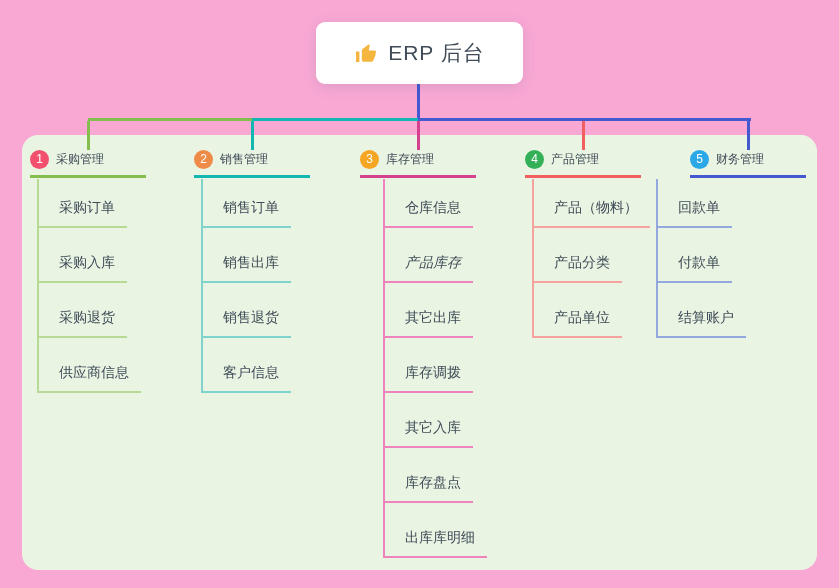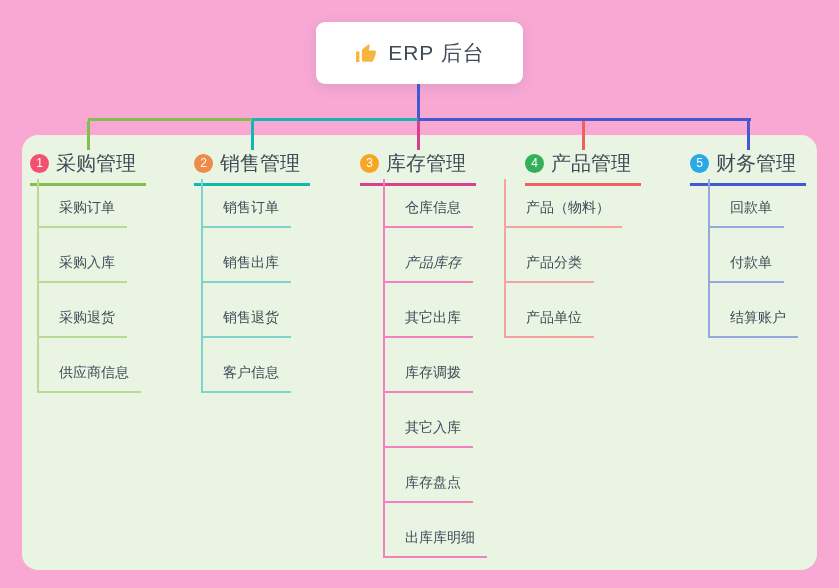--- a/index.html
+++ b/index.html
@@ -6,21 +6,21 @@
   body{font-family:"Liberation Sans","DejaVu Sans",sans-serif;}
   #stage{position:relative;width:839px;height:588px;background:#f9a8d4;overflow:hidden;}
   #panel{position:absolute;left:22px;top:135px;width:795px;height:435px;border-radius:16px;background:#e9f4e3;}
   #root-node{position:absolute;left:316px;top:22px;width:207px;height:62px;background:#ffffff;border-radius:9px;
     box-shadow:0 3px 14px rgba(60,80,110,0.14);display:flex;align-items:center;justify-content:center;gap:10px;z-index:5;}
   #root-node .root-title{font-size:21px;color:#3f4b57;font-weight:500;letter-spacing:1px;}
   .line{position:absolute;z-index:2;}
   .branch-header{position:absolute;top:150px;width:116px;display:flex;align-items:center;gap:7px;
     padding-bottom:6px;border-bottom:3px solid #000;z-index:3;}
   .badge{width:19px;height:19px;border-radius:50%;color:#fff;font-size:12px;line-height:19px;text-align:center;flex:0 0 auto;}
-  .branch-label{font-size:20px;color:#3f4b57;font-weight:500;white-space:nowrap;}
+  .branch-label{font-size:12px;color:#3f4b57;font-weight:500;white-space:nowrap;}
   .children{position:absolute;top:179px;border-left:2px solid #ccc;z-index:3;}
   .child-row{height:55px;display:flex;align-items:flex-end;}
   .child-row.first{height:49px;}
   .child-label{font-size:14px;color:#3f4b57;white-space:nowrap;padding:0 12px 9px 20px;border-bottom:2px solid #ccc;}
   .thumb-icon{width:24px;height:24px;display:inline-block;}
 </style>
 </head>
 <body>
 
 <div id="stage">
@@ -103,37 +103,37 @@
       </div>
       <div class="child-row">
         <span class="child-label" style="border-bottom-color: rgb(240, 131, 187);">出库库明细</span>
       </div>
     </div>
     <div class="line" style="left: 581.5px; top: 121px; width: 3px; height: 29px; background: rgb(241, 95, 95);"></div>
     <div class="branch-header" style="left: 525px; border-bottom-color: rgb(241, 95, 95);">
       <span class="badge" style="background: rgb(52, 177, 88);">4</span>
       <span class="branch-label">产品管理</span>
     </div>
-    <div class="children" style="left: 504px; border-left-color: rgb(246, 163, 160);">
+    <div class="children" style="left: 532px; border-left-color: rgb(246, 163, 160);">
       <div class="child-row first">
         <span class="child-label" style="border-bottom-color: rgb(246, 163, 160);">产品（物料）</span>
       </div>
       <div class="child-row">
         <span class="child-label" style="border-bottom-color: rgb(246, 163, 160);">产品分类</span>
       </div>
       <div class="child-row">
         <span class="child-label" style="border-bottom-color: rgb(246, 163, 160);">产品单位</span>
       </div>
     </div>
     <div class="line" style="left: 746.5px; top: 121px; width: 3px; height: 29px; background: rgb(68, 89, 208);"></div>
     <div class="branch-header" style="left: 690px; border-bottom-color: rgb(68, 89, 208);">
       <span class="badge" style="background: rgb(43, 168, 232);">5</span>
       <span class="branch-label">财务管理</span>
     </div>
-    <div class="children" style="left: 708px; border-left-color: rgb(148, 168, 224);">
+    <div class="children" style="left: 656px; border-left-color: rgb(148, 168, 224);">
       <div class="child-row first">
         <span class="child-label" style="border-bottom-color: rgb(148, 168, 224);">回款单</span>
       </div>
       <div class="child-row">
         <span class="child-label" style="border-bottom-color: rgb(148, 168, 224);">付款单</span>
       </div>
       <div class="child-row">
         <span class="child-label" style="border-bottom-color: rgb(148, 168, 224);">结算账户</span>
       </div>
     </div>

